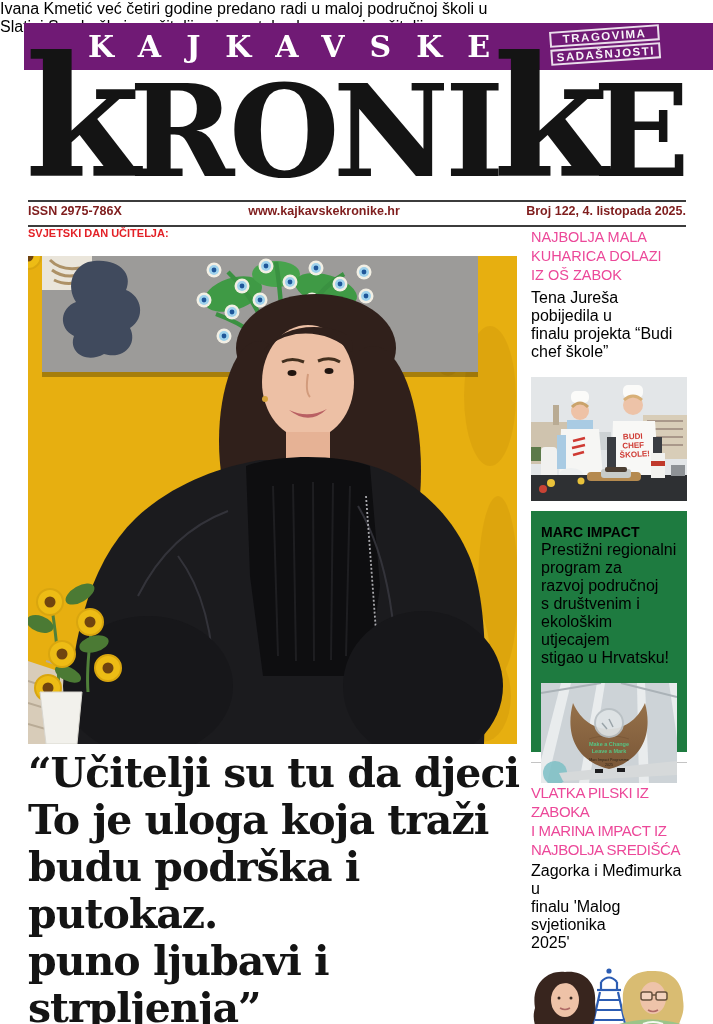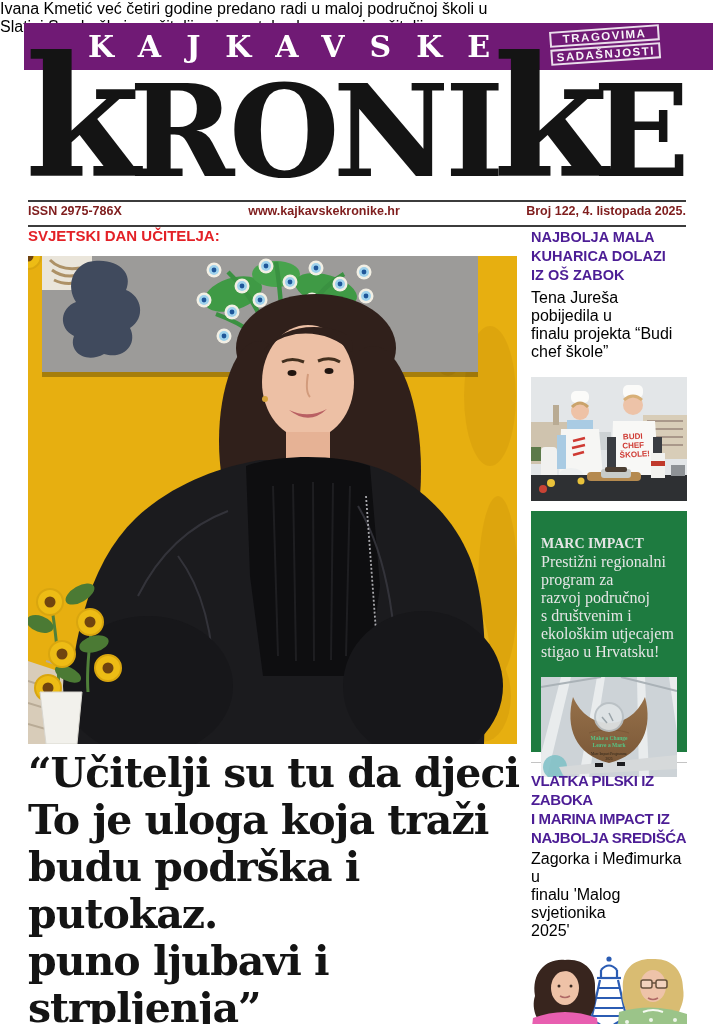--- a/index.html
+++ b/index.html
@@ -16,40 +16,40 @@
   .wordmark{position:absolute;left:25px;top:36px;width:662px;height:150px;}
   .wordmark text{font-family:"DejaVu Serif",serif;font-weight:700;fill:#141414;}
 
   
   .rule{position:absolute;left:28px;width:658px;height:2px;background:#3c3c3c;}
   .rule-top{top:200px;} .rule-bot{top:225px;}
   .infobar{position:absolute;left:28px;top:204px;width:658px;display:flex;justify-content:space-between;
         font-size:12.5px;font-weight:700;color:#7f1d1d;}
 
   
-  .lead-kicker{position:absolute;left:28px;top:227px;color:#e32127;font-size:15px;font-weight:800;}
+  .lead-kicker{position:absolute;left:28px;top:227px;color:#e32127;font-size:11px;font-weight:800;}
   .main-photo{position:absolute;left:28px;top:256px;width:489px;height:488px;margin:0;}
   .headline{position:absolute;left:28px;top:750px;width:502px;margin:0;
         font-family:"DejaVu Serif",serif;font-weight:700;font-size:41px;line-height:47px;
         letter-spacing:-1px;color:#141414;}
   .deck{position:absolute;left:28px;top:950px;width:500px;margin:0;
         font-size:16px;line-height:21px;font-weight:700;color:#1d1d1d;}
 
   
   .sidebar{position:absolute;left:531px;top:228px;width:156px;}
-  .sb-h2{margin:0;font-size:14.5px;line-height:19px;font-weight:700;color:#4c1d95;}
+  .sb-h2{margin:0;font-size:14.5px;line-height:19px;font-weight:400;color:#ec4899;}
   .sb-h2.cond{font-size:15px;letter-spacing:-.4px;}
   .sb-deck{margin:4px 0 0;font-size:13.5px;line-height:19px;color:#222;}
   .sb-photo{display:block;margin:6px 0 0;}
-  .marc{margin-top:10px;background:#1e7b40;color:#e5e5e5;padding:24px 10px;height:241px;box-sizing:border-box;font-family:Liberation Serif, serif;}
+  .marc{margin-top:10px;background:#1e7b40;color:#000000;padding:12px 10px;height:241px;box-sizing:border-box;}
   .marc-title{margin:0;font-size:14px;line-height:18px;font-weight:800;}
   .marc-body{margin:0;font-size:13.2px;line-height:18.5px;}
   .marc-photo{display:block;margin-top:4px;}
   .sb-rule{margin:10px 0 0;height:1px;background:#c4c4c4;}
-  .sb-h2.vlatka{margin-top:8px;}
+  .sb-h2.vlatka{margin-top:20px;}
   .sb-deck.v{margin-top:3px;}
   .collage{display:block;margin:4px 0 0;}
 </style>
 </head>
 <body>
 
 <div class="page">
 
   <header>
     <div class="redbar">

